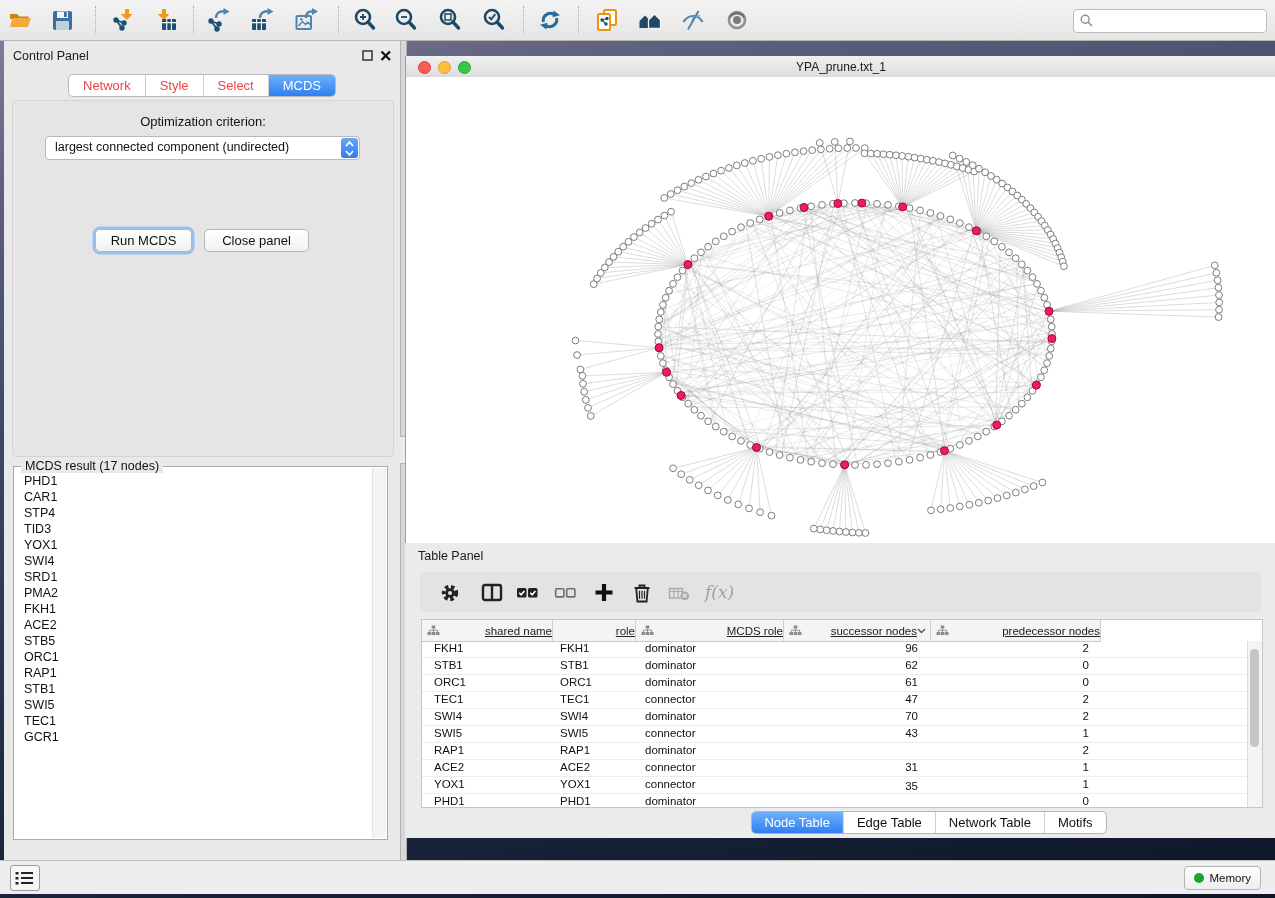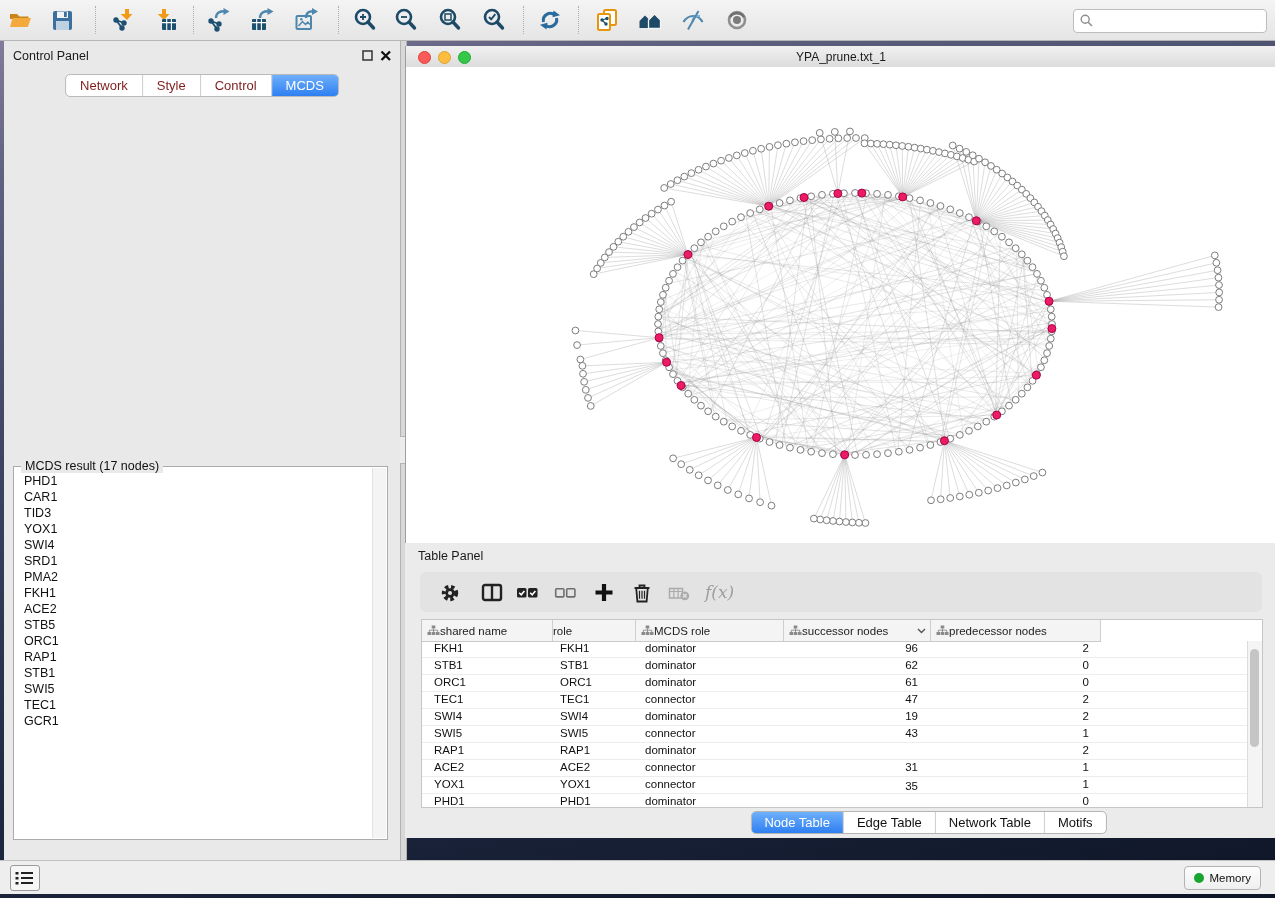--- a/index.html
+++ b/index.html
@@ -17,21 +17,21 @@
   .searchbox input{position:absolute;left:24px;top:1px;width:160px;height:18px;border:none;outline:none;
                    background:transparent;font:12px "Liberation Sans",sans-serif;}
   
   .control-panel{position:absolute;left:4px;top:41px;width:396px;height:819px;background:#e9e9e9;
                  border-right:1px solid #a9a9a9;}
   .panel-title{position:absolute;left:9px;top:8px;font-size:12.5px;color:#1a1a1a;}
   .float-btn{position:absolute;top:7px;width:12px;height:12px;cursor:pointer;}
   .close-btn{position:absolute;top:7px;width:12px;height:12px;cursor:pointer;}
   .cp-tabs{position:absolute;left:50%;top:33px;transform:translateX(-50%);display:flex;height:21px;
            background:#fff;border:1px solid #b9b9b9;border-radius:5px;overflow:hidden;}
-  .cp-tab{padding:3px 14px 0 14px;font-size:13px;color:#7f1d1d;border-left:1px solid #cdcdcd;cursor:pointer;white-space:nowrap;}
+  .cp-tab{padding:3px 14px 0 14px;font-size:13px;color:#ef4444;border-left:1px solid #cdcdcd;cursor:pointer;white-space:nowrap;}
   .cp-tab:first-child{border-left:none;}
   .cp-tab.active{background:linear-gradient(#6fb0fa,#2e7ff2);color:#fff;}
   .cp-box{position:absolute;left:8px;top:59px;width:380px;height:355px;background:#e5e5e5;
           border:1px solid #d4d4d4;border-radius:4px;}
   .opt-label{position:absolute;left:0;top:13px;width:100%;text-align:center;font-size:13px;color:#111;}
   .selectbox{position:absolute;left:32px;top:35px;width:313px;height:22px;background:#fff;
              border:1px solid #b9b9b9;border-radius:4px;cursor:pointer;}
   .selectbox .sel-txt{position:absolute;left:9px;top:3px;font-size:12.5px;color:#111;white-space:nowrap;}
   .sel-step{position:absolute;right:1px;top:1px;bottom:1px;width:17px;border-radius:3px;
             background:linear-gradient(#67a9f8,#2d7cf2);}
@@ -51,40 +51,40 @@
   
   .v-split{position:absolute;left:400px;top:41px;width:5px;height:819px;background:#d8d8d8;
            border-left:1px solid #b2b2b2;border-right:1px solid #b2b2b2;cursor:col-resize;}
   .v-grip{position:absolute;left:-1px;top:395px;width:5px;height:26px;background:#ececec;
           border-top:1px solid #b5b5b5;border-bottom:1px solid #b5b5b5;}
   .h-split{position:absolute;left:405px;top:558px;width:870px;height:7px;background:#e2e2e2;
            border-top:1px solid #b6b6b6;cursor:row-resize;}
   .h-grip{position:absolute;left:50%;top:1px;width:16px;height:5px;transform:translateX(-50%);
           background:#cdcdcd;border:1px solid #aaa;border-radius:2px;}
   
-  .net-win{position:absolute;left:405px;top:46px;width:870px;height:517px;border-left:1px solid #9e9e9e;text-decoration:underline;}
+  .net-win{position:absolute;left:405px;top:56px;width:870px;height:517px;border-left:1px solid #9e9e9e;text-decoration:underline;}
   .net-title{position:absolute;left:0;top:0;right:0;height:21px;
              background:linear-gradient(#f1f1f1,#dcdcdc);border-bottom:1px solid #aeaeae;}
   .tl{position:absolute;top:5px;width:11px;height:11px;border-radius:50%;cursor:pointer;}
   .tl.r{left:12px;background:#fc5b57;border:0.5px solid #dd3e3a;}
   .tl.y{left:32px;background:#fdbe3f;border:0.5px solid #dfa02b;}
   .tl.g{left:52px;background:#34c748;border:0.5px solid #23a835;}
   .net-title .title-txt{position:absolute;left:0;right:0;top:4px;text-align:center;font-size:12px;color:#1a1a1a;}
   .net-canvas{position:absolute;left:0;top:21px;width:870px;height:496px;background:#fff;}
   
   .table-panel{position:absolute;left:405px;top:543px;width:1047px;height:295px;background:#ebebeb;}
   .tp-title{position:absolute;left:13px;top:6px;font-size:12.5px;color:#1a1a1a;}
   .tp-toolbar{position:absolute;left:15px;top:29px;width:842px;height:40px;background:#e3e3e3;border-radius:6px;}
   .tpi{position:absolute;top:8px;width:24px;height:24px;cursor:pointer;}
   .tbl{position:absolute;left:16px;top:76px;width:840px;height:187px;background:#fff;border:1px solid #c6c6c6;}
   .tbl-head{position:absolute;left:0;top:0;height:21px;display:flex;background:#f4f4f4;
             border-bottom:1px solid #c9c9c9;}
   .th{display:flex;align-items:center;border-right:1px solid #cfcfcf;font-size:11.5px;color:#222;
       box-sizing:border-box;cursor:pointer;}
-  .th .lbl{flex:1;text-align:left;}
+  .th .lbl{flex:1;text-align:right;text-decoration:underline;}
   .th svg{margin:0 0 0 5px;flex:none;}
   .th svg.sort{margin:0 4px 0 0;}
   .tbl-body{position:absolute;left:0;top:21px;right:14px;bottom:0;overflow:hidden;}
   .tr{display:flex;height:16px;border-bottom:1px solid #ededed;cursor:default;}
   .td{font-size:11.5px;line-height:15px;color:#111;box-sizing:border-box;white-space:nowrap;}
   .td.a-l{text-align:left;}
   .td.a-r{text-align:right;}
   .tbl-scroll{position:absolute;right:0;top:21px;bottom:0;width:14px;background:#f4f4f4;
               border-left:1px solid #dcdcdc;}
   .tbl-thumb{position:absolute;left:2px;top:8px;width:9px;height:98px;background:#c5c5c5;border-radius:5px;cursor:pointer;}
@@ -233,28 +233,43 @@
   <span class="panel-title">Control Panel</span>
   <span class="float-btn" style="right:26px"><svg width="12" height="12">
         <rect x="1" y="1" width="9" height="9" fill="none" stroke="#333" stroke-width="1.5"></rect>
       </svg></span>
   <span class="close-btn" style="right:8px"><svg width="12" height="12">
         <path d="M1.5 1.5 L10 10 M10 1.5 L1.5 10" stroke="#111" stroke-width="2.3"></path>
       </svg></span>
   <div class="cp-tabs" id="cp-tabs">
       <div class="cp-tab">Network</div>
       <div class="cp-tab">Style</div>
-      <div class="cp-tab">Control</div>
+      <div class="cp-tab">Select</div>
       <div class="cp-tab active">MCDS</div>
     </div>
+  <div class="cp-box">
+    <div class="opt-label">Optimization criterion:</div>
+    <div class="selectbox">
+      <span class="sel-txt">largest connected component (undirected)</span>
+      <span class="sel-step">
+        <svg width="11" height="20" style="top:1px">
+            <path d="M2 7 L5.5 3 L9 7" fill="none" stroke="#fff" stroke-width="1.7"></path>
+            <path d="M2 12 L5.5 16 L9 12" fill="none" stroke="#fff" stroke-width="1.7"></path>
+          </svg>
+      </span>
+    </div>
+    <button class="cp-btn run-btn">Run MCDS</button>
+    <button class="cp-btn closep-btn">Close panel</button>
+  </div>
   <div class="groupbox">
     <span class="legend">MCDS result (17 nodes)</span>
     <div class="mcds-list" id="mcds-list">
         <div class="mcds-item">PHD1</div>
         <div class="mcds-item">CAR1</div>
+        <div class="mcds-item">STP4</div>
         <div class="mcds-item">TID3</div>
         <div class="mcds-item">YOX1</div>
         <div class="mcds-item">SWI4</div>
         <div class="mcds-item">SRD1</div>
         <div class="mcds-item">PMA2</div>
         <div class="mcds-item">FKH1</div>
         <div class="mcds-item">ACE2</div>
         <div class="mcds-item">STB5</div>
         <div class="mcds-item">ORC1</div>
         <div class="mcds-item">RAP1</div>
@@ -1073,21 +1088,21 @@
           <div class="td a-l" style="width: 131px; padding-left: 12px;">TEC1</div>
           <div class="td a-l" style="width: 83px; padding-left: 7px;">TEC1</div>
           <div class="td a-l" style="width: 148px; padding-left: 9px;">connector</div>
           <div class="td a-r" style="width: 147px; padding-right: 13px;">47</div>
           <div class="td a-r" style="width: 170px; padding-right: 12px;">2</div>
         </div>
         <div class="tr">
           <div class="td a-l" style="width: 131px; padding-left: 12px;">SWI4</div>
           <div class="td a-l" style="width: 83px; padding-left: 7px;">SWI4</div>
           <div class="td a-l" style="width: 148px; padding-left: 9px;">dominator</div>
-          <div class="td a-r" style="width: 147px; padding-right: 13px;">19</div>
+          <div class="td a-r" style="width: 147px; padding-right: 13px;">70</div>
           <div class="td a-r" style="width: 170px; padding-right: 12px;">2</div>
         </div>
         <div class="tr">
           <div class="td a-l" style="width: 131px; padding-left: 12px;">SWI5</div>
           <div class="td a-l" style="width: 83px; padding-left: 7px;">SWI5</div>
           <div class="td a-l" style="width: 148px; padding-left: 9px;">connector</div>
           <div class="td a-r" style="width: 147px; padding-right: 13px; text-align: right;">43</div>
           <div class="td a-r" style="width: 170px; padding-right: 12px;">1</div>
         </div>
         <div class="tr">

